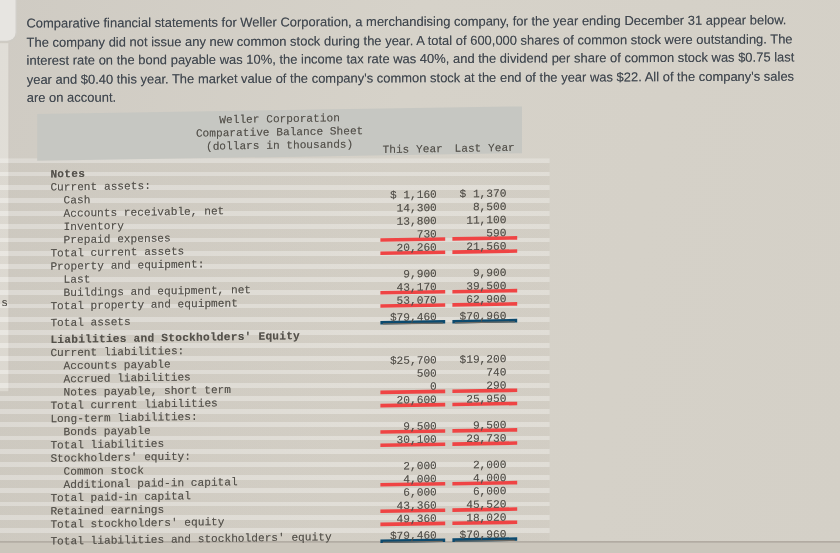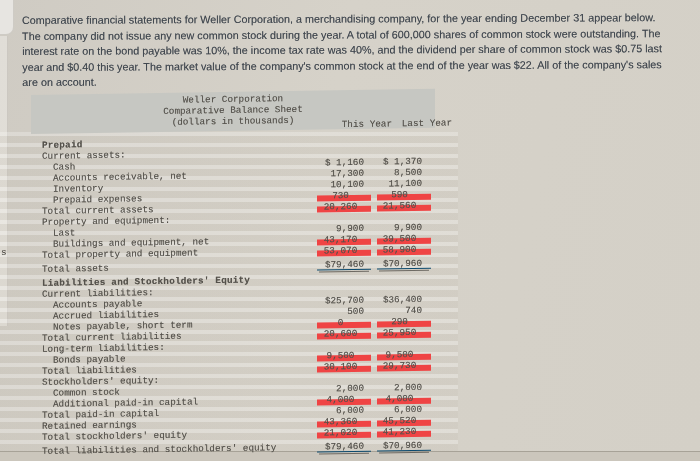--- a/index.html
+++ b/index.html
@@ -48,30 +48,30 @@
     position:relative;height:39px;background:#c6c7c2;
     padding-top:2px;box-sizing:border-box;
   }
   .title-line{text-align:center;line-height:11px;white-space:nowrap;}
   .num1,.num2{
     position:absolute;top:0;height:11px;box-sizing:border-box;
     text-align:right;white-space:nowrap;
   }
   .num1{left:286px;width:54px;padding-right:7px;}
   .num2{left:346px;width:54px;padding-right:9px;font-family:Liberation Mono, monospace;}
-  .band .colhead{top:auto;bottom:-2px;padding-right:2px;height:12px;margin-left:23px;}
+  .band .colhead{top:auto;bottom:-2px;padding-right:2px;height:12px;}
   .rows{padding-top:6px;}
   .row{position:relative;height:11px;line-height:11px;}
   .row.gap{margin-top:3px;}
   .label{display:inline-block;white-space:nowrap;}
   .indent-0{padding-left:11px;}
   .indent-1{padding-left:22px;}
   .bold{font-weight:bold;letter-spacing:.2px;}
-  .u1{border-bottom:6px solid #ef4444;text-align:center;}
-  .u2{border-bottom:1px solid #0c4a6e;}
+  .u1{border-bottom:3px solid #ef4444;}
+  .u2{border-bottom:3px solid #0c4a6e;}
   .u2::after{
     content:"";position:absolute;left:2px;right:2px;bottom:-3px;
     height:1px;background:#6e6a63;
   }
   .bottom-strip{
     position:absolute;left:0;right:0;top:451px;height:10px;z-index:1;
     background:#cbc6bc;border-top:1px solid rgba(125,118,106,.45);
   }
 </style>
 </head>
@@ -95,46 +95,46 @@
   <div class="sheet mono">
     <div class="band">
       <div class="title-line">Weller Corporation</div>
       <div class="title-line">Comparative Balance Sheet</div>
       <div class="title-line">(dollars in thousands)</div>
       <div class="colhead num1">This Year</div>
       <div class="colhead num2">Last Year</div>
     </div>
     <div class="rows">
   <div class="row">
-    <span class="label indent-0 bold">Prepaid</span>
+    <span class="label indent-0 bold">Notes</span>
     <span class="num num1"></span>
     <span class="num num2"></span>
   </div>
 
   <div class="row">
     <span class="label indent-0">Current assets:</span>
     <span class="num num1"></span>
     <span class="num num2"></span>
   </div>
 
   <div class="row">
     <span class="label indent-1">Cash</span>
     <span class="num num1">$ 1,160</span>
     <span class="num num2">$ 1,370</span>
   </div>
 
   <div class="row">
     <span class="label indent-1">Accounts receivable, net</span>
-    <span class="num num1">17,300</span>
+    <span class="num num1">14,300</span>
     <span class="num num2">8,500</span>
   </div>
 
   <div class="row">
     <span class="label indent-1">Inventory</span>
-    <span class="num num1">10,100</span>
+    <span class="num num1">13,800</span>
     <span class="num num2">11,100</span>
   </div>
 
   <div class="row">
     <span class="label indent-1">Prepaid expenses</span>
     <span class="num num1 u1">730</span>
     <span class="num num2 u1">590</span>
   </div>
 
   <div class="row">
@@ -157,21 +157,21 @@
 
   <div class="row">
     <span class="label indent-1">Buildings and equipment, net</span>
     <span class="num num1 u1">43,170</span>
     <span class="num num2 u1">39,500</span>
   </div>
 
   <div class="row">
     <span class="label indent-0">Total property and equipment</span>
     <span class="num num1 u1">53,070</span>
-    <span class="num num2 u1">58,900</span>
+    <span class="num num2 u1">62,900</span>
   </div>
 
   <div class="row gap">
     <span class="label indent-0">Total assets</span>
     <span class="num num1 u2">$79,460</span>
     <span class="num num2 u2">$70,960</span>
   </div>
 
   <div class="row gap">
     <span class="label indent-0 bold">Liabilities and Stockholders' Equity</span>
@@ -181,21 +181,21 @@
 
   <div class="row">
     <span class="label indent-0">Current liabilities:</span>
     <span class="num num1"></span>
     <span class="num num2"></span>
   </div>
 
   <div class="row">
     <span class="label indent-1">Accounts payable</span>
     <span class="num num1">$25,700</span>
-    <span class="num num2">$36,400</span>
+    <span class="num num2">$19,200</span>
   </div>
 
   <div class="row">
     <span class="label indent-1">Accrued liabilities</span>
     <span class="num num1">500</span>
     <span class="num num2">740</span>
   </div>
 
   <div class="row">
     <span class="label indent-1">Notes payable, short term</span>
@@ -252,22 +252,22 @@
   </div>
 
   <div class="row">
     <span class="label indent-0">Retained earnings</span>
     <span class="num num1 u1">43,360</span>
     <span class="num num2 u1">45,520</span>
   </div>
 
   <div class="row">
     <span class="label indent-0">Total stockholders' equity</span>
-    <span class="num num1 u1">21,020</span>
-    <span class="num num2 u1">41,230</span>
+    <span class="num num1 u1">49,360</span>
+    <span class="num num2 u1">18,020</span>
   </div>
 
   <div class="row gap">
     <span class="label indent-0">Total liabilities and stockholders' equity</span>
     <span class="num num1 u2">$79,460</span>
     <span class="num num2 u2">$70,960</span>
   </div>
 </div>
   </div>
 

